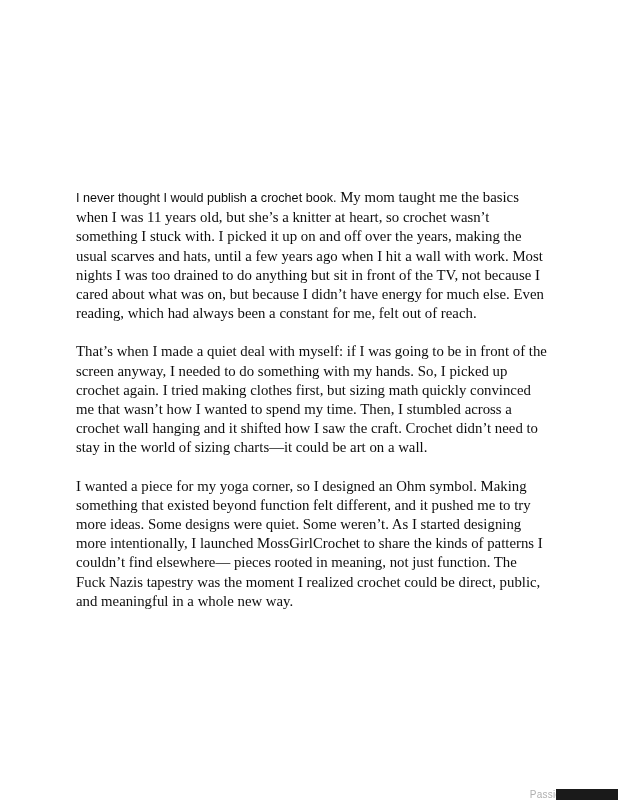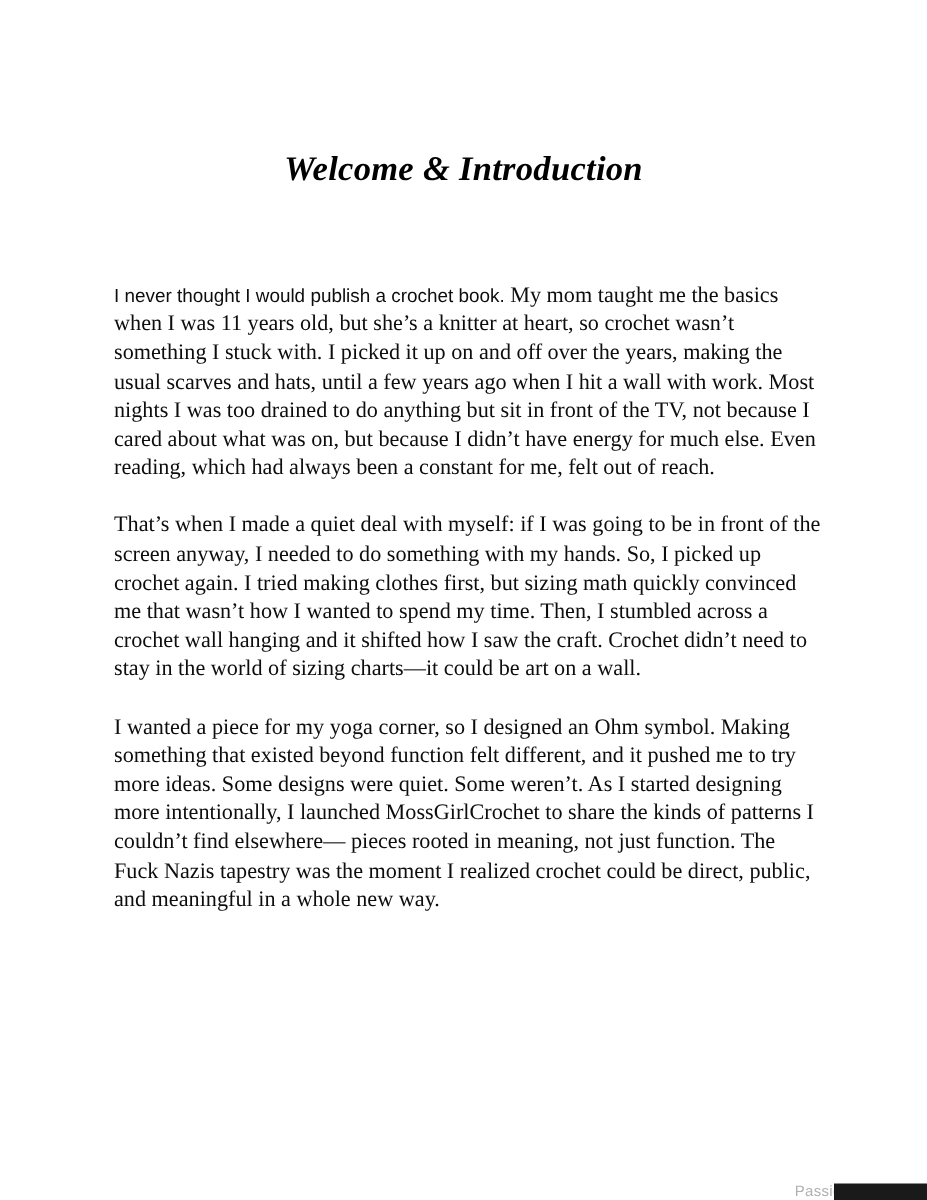--- a/index.html
+++ b/index.html
@@ -63,21 +63,20 @@
     width: 62px;
     height: 11px;
     background: #1a1a1a;
   }
 </style>
 </head>
 <body>
 
 <div class="page">
 
-  <h1 class="doc-title">Welcome &amp; Introduction</h1>
 
   <div class="body-text">
     <p><span class="lead-bold">I never thought I would publish a crochet book.</span><span> My mom taught me the basics when I was 11 years old, but she’s a knitter at heart, so crochet wasn’t something I stuck with. I picked it up on and off over the years, making the usual scarves and hats, until a few years ago when I hit a wall with work. Most nights I was too drained to do anything but sit in front of the TV, not because I cared about what was on, but because I didn’t have energy for much else. Even reading, which had always been a constant for me, felt out of reach.</span></p>
 
     <p>That’s when I made a quiet deal with myself: if I was going to be in front of the screen anyway, I needed to do something with my hands. So, I picked up crochet again. I tried making clothes first, but sizing math quickly convinced me that wasn’t how I wanted to spend my time. Then, I stumbled across a crochet wall hanging and it shifted how I saw the craft. Crochet didn’t need to stay in the world of sizing charts—it could be art on a wall.</p>
 
     <p>I wanted a piece for my yoga corner, so I designed an Ohm symbol. Making something that existed beyond function felt different, and it pushed me to try more ideas. Some designs were quiet. Some weren’t. As I started designing more intentionally, I launched MossGirlCrochet to share the kinds of patterns I couldn’t find elsewhere— pieces rooted in meaning, not just function. The Fuck Nazis tapestry was the moment I realized crochet could be direct, public, and meaningful in a whole new way.</p>
   </div>
 
   <div class="watermark">PassionForum.ru</div>

